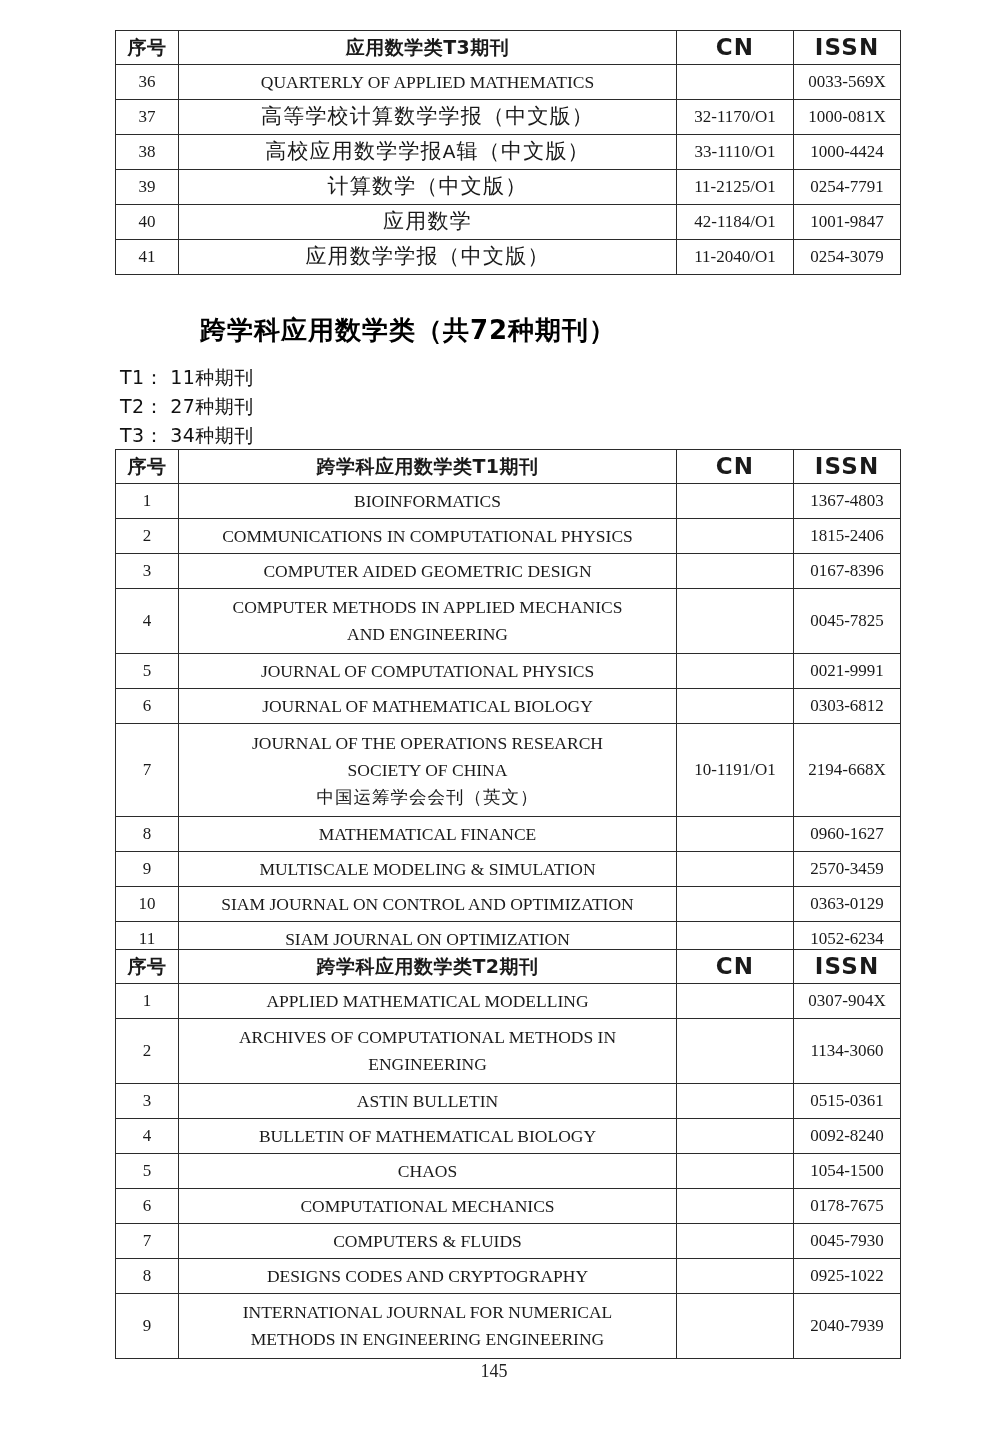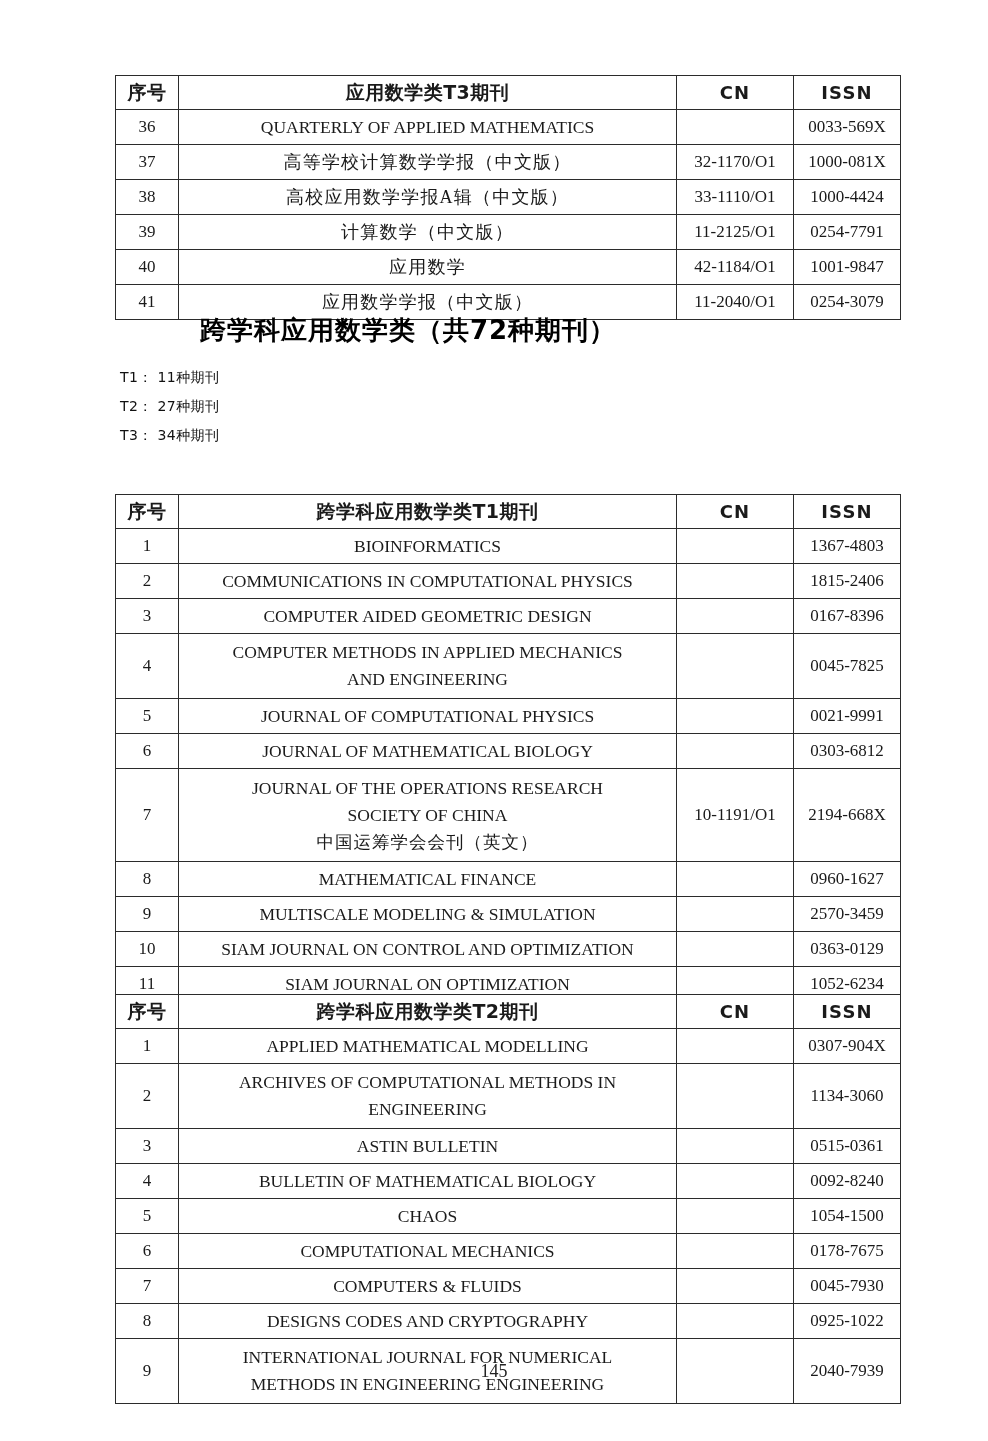--- a/index.html
+++ b/index.html
@@ -21,21 +21,20 @@
     width: 988px;
     height: 1441px;
   }
 
   
   table.jtable {
     position: absolute;
     border-collapse: collapse;
     table-layout: fixed;
     background: #fff;
-    margin-top: 45px;
   }
   table.jtable td, table.jtable th {
     border: 1px solid #2b2b2b;
     padding: 0;
     vertical-align: middle;
     text-align: center;
     font-weight: normal;
   }
   
   col.c-seq  { width: 63px; }
@@ -46,53 +45,53 @@
   
   tr.hdr td {
     font-family: "DejaVu Sans", "Liberation Sans", sans-serif;
     font-weight: bold;
     font-size: 19px;
     letter-spacing: 0.5px;
     height: 33px;
     line-height: 33px;
   }
   tr.hdr td.h-name { font-size: 19px; }
-  tr.hdr td.h-cn, tr.hdr td.h-issn { font-size: 18px; letter-spacing: 1.2px; }
+  tr.hdr td.h-cn, tr.hdr td.h-issn { font-size: 23px; letter-spacing: 1.2px; }
 
   
   tr.row td {
     font-size: 17.5px;
     height: 30px;
     line-height: 24px;
   }
   tr.row td.seq { font-size: 17px; }
   tr.row td.name { padding: 2px 4px; }
   tr.row td.cn, tr.row td.issn { font-size: 17px; white-space: nowrap; }
   tr.row.tall td { height: 60px; }
   tr.row.tall3 td { height: 88px; }
   td.name .ln { display: block; line-height: 27px; }
   td.name .ln.cjk { font-family: "DejaVu Serif", "Liberation Serif", serif; letter-spacing: 1px; }
-  td.name.cjk { font-family: Liberation Serif, serif; letter-spacing: 1.2px; font-size: 18px; text-align: center; }
+  td.name.cjk { font-family: Liberation Mono, monospace; letter-spacing: 1.2px; font-size: 21px; text-align: center; }
 
   
   .section-title {
     position: absolute;
     left: 0;
     width: 816px;
     text-align: center;
     font-family: "DejaVu Sans", "Liberation Sans", sans-serif;
     font-weight: bold;
     font-size: 26px;
     letter-spacing: 1px;
     color: #000;
   }
   .tier-list {
     position: absolute;
     font-family: "DejaVu Sans", "Liberation Sans", sans-serif;
-    font-size: 14px;
+    font-size: 19px;
     color: #111;
     line-height: 29px;
     letter-spacing: 0.4px;
   }
   .tier-list .tier-row { white-space: pre; }
 
   .page-number {
     position: absolute;
     left: 0;
     width: 988px;

